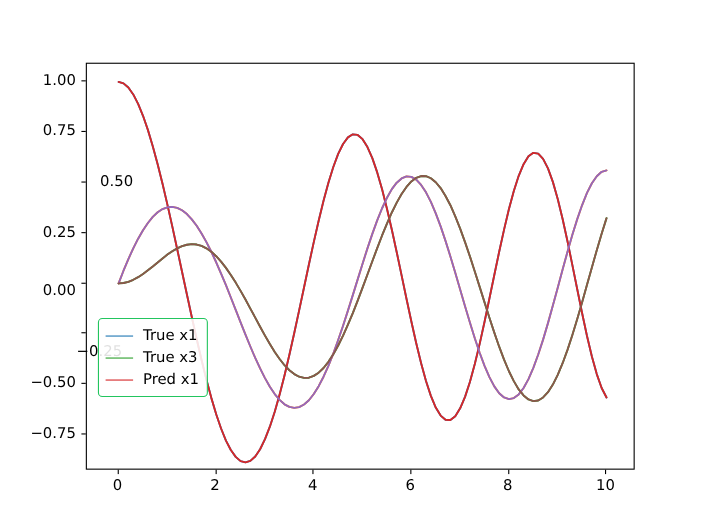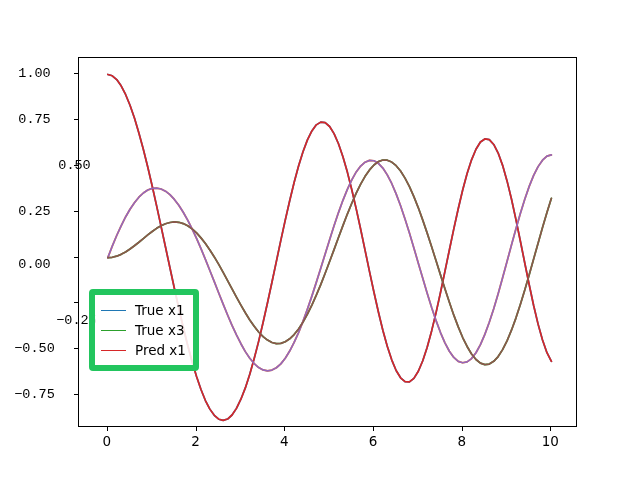--- a/index.html
+++ b/index.html
@@ -3,27 +3,27 @@
 <meta charset="utf-8">
 <style>
   html,body{margin:0;padding:0;}
   body{width:640px;height:480px;background:#ffffff;
        font-family:"DejaVu Sans","Liberation Sans",sans-serif;overflow:hidden;}
   #figure{position:relative;width:640px;height:480px;background:#ffffff;}
   #axes{position:absolute;left:78px;top:57px;width:499px;height:370px;
         border:1px solid #000000;box-sizing:border-box;background:transparent;}
   #plotsvg{position:absolute;left:0;top:0;width:499px;height:370px;display:block;}
   .tick-label{position:absolute;color:#000000;font-size:13.5px;white-space:nowrap;}
-  .ytick-label{text-align:center;transform:translateY(-50%);font-family:Liberation Mono, monospace;}
+  .ytick-label{text-align:right;transform:translateY(-50%);}
   .xtick-label{text-align:center;transform:translateX(-50%);}
   .tickmark{position:absolute;background:#000000;}
   .ytickmark{width:3.5px;height:1px;}
   .xtickmark{height:3.5px;width:1px;}
   #legend{position:absolute;left:89px;top:289px;
-          border:6px solid #22c55e;border-radius:4px;background:rgba(255,255,255,0.88);
+          border:1px solid #22c55e;border-radius:4px;background:rgba(255,255,255,0.88);
           padding:5px 7px 5px 6px;box-sizing:border-box;}
   .legend-row{display:flex;align-items:center;height:20px;}
   .legend-swatch{width:25px;height:0;border-top-width:1.6px;border-top-style:solid;
                  margin-right:9px;flex:none;}
   .legend-text{font-size:13.5px;color:#000000;white-space:nowrap;line-height:20px;}
 </style>
 </head>
 <body>
 
 <div id="figure">
@@ -35,21 +35,21 @@
         <polyline points="28.83,199.65 33.27,199.29 37.70,198.19 42.14,196.36 46.57,193.98 51.01,191.04 55.44,187.75 59.88,184.27 64.32,180.60 68.75,176.94 73.19,173.46 77.62,170.35 82.06,167.78 86.49,165.77 90.93,164.49 95.36,163.94 99.80,164.30 104.24,165.58 108.67,167.78 113.11,170.90 117.54,174.93 121.98,179.87 126.41,185.55 130.85,191.96 135.28,198.92 139.72,206.43 144.16,214.31 148.59,222.55 153.03,230.79 157.46,239.03 161.90,247.09 166.33,254.79 170.77,261.93 175.20,268.34 179.64,274.02 184.08,278.60 188.51,282.08 192.95,284.46 197.38,285.56 201.82,285.38 206.25,283.73 210.69,280.80 215.12,276.58 219.56,270.91 224.00,264.13 228.43,256.07 232.87,247.09 237.30,237.20 241.74,226.58 246.17,215.22 250.61,203.50 255.04,191.59 259.48,179.50 263.92,167.60 268.35,156.06 272.79,145.25 277.22,135.18 281.66,126.20 286.09,118.33 290.53,111.92 294.96,106.97 299.40,103.67 303.84,102.02 308.27,102.21 312.71,104.04 317.14,107.70 321.58,113.01 326.01,120.16 330.45,128.58 334.88,138.66 339.32,149.83 343.76,162.10 348.19,175.11 352.63,188.85 357.06,202.77 361.50,216.87 365.93,230.79 370.37,244.35 374.80,257.17 379.24,268.89 383.68,279.51 388.11,288.49 392.55,296.00 396.98,301.50 401.42,305.16 405.85,306.62 410.29,306.07 414.72,303.33 419.16,298.56 423.60,291.60 428.03,282.81 432.47,272.19 436.90,260.10 441.34,246.54 445.77,232.07 450.21,216.69 454.64,200.94 459.08,185.18 463.52,169.43 467.95,154.41 472.39,140.31" fill="none" stroke="#2ca02c" stroke-width="1.7" stroke-linecap="round" stroke-linejoin="round"></polyline>
         <polyline points="28.83,16.49 33.27,17.77 37.70,21.61 42.14,27.84 46.57,36.45 51.01,47.26 55.44,60.08 59.88,74.92 64.32,91.22 68.75,108.99 73.19,128.03 77.62,147.82 82.06,168.33 86.49,189.03 90.93,209.73 95.36,230.24 99.80,250.21 104.24,269.26 108.67,287.21 113.11,303.69 117.54,318.53 121.98,331.53 126.41,342.52 130.85,351.13 135.28,357.36 139.72,361.21 144.16,362.31 148.59,361.02 153.03,357.00 157.46,350.40 161.90,341.24 166.33,329.89 170.77,316.33 175.20,300.58 179.64,283.36 184.08,264.50 188.51,244.71 192.95,224.20 197.38,203.32 201.82,182.44 206.25,162.10 210.69,142.69 215.12,124.55 219.56,108.07 224.00,93.78 228.43,81.88 232.87,72.90 237.30,66.86 241.74,64.11 246.17,64.66 250.61,68.50 255.04,75.65 259.48,85.72 263.92,98.73 268.35,114.11 272.79,131.70 277.22,150.93 281.66,171.26 286.09,192.33 290.53,213.57 294.96,234.27 299.40,254.05 303.84,272.19 308.27,288.31 312.71,301.86 317.14,312.49 321.58,319.81 326.01,323.66 330.45,323.84 334.88,320.36 339.32,313.22 343.76,302.78 348.19,289.22 352.63,272.92 357.06,254.60 361.50,234.46 365.93,213.39 370.37,191.96 374.80,170.90 379.24,150.75 383.68,132.06 388.11,115.58 392.55,101.84 396.98,91.22 401.42,84.07 405.85,80.96 410.29,81.69 414.72,86.46 419.16,95.06 423.60,107.34 428.03,122.91 432.47,141.04 436.90,161.37 441.34,182.99 445.77,204.97 450.21,226.76 454.64,247.46 459.08,266.14 463.52,282.08 467.95,294.72 472.39,303.33" fill="none" stroke="#d62728" stroke-width="1.7" stroke-linecap="round" stroke-linejoin="round"></polyline>
         <polyline points="28.83,199.65 33.27,188.11 37.70,177.49 42.14,167.78 46.57,158.99 51.01,151.30 55.44,144.70 59.88,139.21 64.32,135.00 68.75,132.06 73.19,130.42 77.62,130.05 82.06,130.97 86.49,133.16 90.93,136.64 95.36,141.41 99.80,147.27 104.24,154.23 108.67,162.10 113.11,170.90 117.54,180.42 121.98,190.68 126.41,201.30 130.85,212.48 135.28,223.65 139.72,235.00 144.16,246.18 148.59,256.99 153.03,267.43 157.46,276.95 161.90,285.74 166.33,293.62 170.77,300.21 175.20,305.52 179.64,309.55 184.08,311.94 188.51,312.85 192.95,312.12 197.38,309.74 201.82,305.89 206.25,300.21 210.69,293.07 215.12,284.46 219.56,274.57 224.00,263.40 228.43,251.12 232.87,238.12 237.30,224.38 241.74,210.28 246.17,195.99 250.61,181.70 255.04,167.78 259.48,154.59 263.92,142.32 268.35,131.33 272.79,121.81 277.22,113.93 281.66,108.07 286.09,104.22 290.53,102.39 294.96,102.76 299.40,105.32 303.84,110.08 308.27,116.86 312.71,125.47 317.14,135.91 321.58,147.82 326.01,161.00 330.45,175.11 334.88,189.95 339.32,205.15 343.76,220.35 348.19,235.19 352.63,249.48 357.06,262.66 361.50,274.57 365.93,284.83 370.37,293.25 374.80,299.48 379.24,303.33 383.68,304.79 388.11,303.88 392.55,300.58 396.98,294.72 401.42,286.66 405.85,276.40 410.29,264.31 414.72,250.76 419.16,235.74 423.60,219.80 428.03,203.50 432.47,187.01 436.90,170.90 441.34,155.51 445.77,141.22 450.21,128.40 454.64,117.41 459.08,108.62 463.52,102.21 467.95,98.18 472.39,96.90" fill="none" stroke="#9467bd" stroke-width="1.7" stroke-linecap="round" stroke-linejoin="round"></polyline>
         <polyline points="28.83,199.65 33.27,199.29 37.70,198.19 42.14,196.36 46.57,193.98 51.01,191.04 55.44,187.75 59.88,184.27 64.32,180.60 68.75,176.94 73.19,173.46 77.62,170.35 82.06,167.78 86.49,165.77 90.93,164.49 95.36,163.94 99.80,164.30 104.24,165.58 108.67,167.78 113.11,170.90 117.54,174.93 121.98,179.87 126.41,185.55 130.85,191.96 135.28,198.92 139.72,206.43 144.16,214.31 148.59,222.55 153.03,230.79 157.46,239.03 161.90,247.09 166.33,254.79 170.77,261.93 175.20,268.34 179.64,274.02 184.08,278.60 188.51,282.08 192.95,284.46 197.38,285.56 201.82,285.38 206.25,283.73 210.69,280.80 215.12,276.58 219.56,270.91 224.00,264.13 228.43,256.07 232.87,247.09 237.30,237.20 241.74,226.58 246.17,215.22 250.61,203.50 255.04,191.59 259.48,179.50 263.92,167.60 268.35,156.06 272.79,145.25 277.22,135.18 281.66,126.20 286.09,118.33 290.53,111.92 294.96,106.97 299.40,103.67 303.84,102.02 308.27,102.21 312.71,104.04 317.14,107.70 321.58,113.01 326.01,120.16 330.45,128.58 334.88,138.66 339.32,149.83 343.76,162.10 348.19,175.11 352.63,188.85 357.06,202.77 361.50,216.87 365.93,230.79 370.37,244.35 374.80,257.17 379.24,268.89 383.68,279.51 388.11,288.49 392.55,296.00 396.98,301.50 401.42,305.16 405.85,306.62 410.29,306.07 414.72,303.33 419.16,298.56 423.60,291.60 428.03,282.81 432.47,272.19 436.90,260.10 441.34,246.54 445.77,232.07 450.21,216.69 454.64,200.94 459.08,185.18 463.52,169.43 467.95,154.41 472.39,140.31" fill="none" stroke="#8c564b" stroke-width="1.7" stroke-linecap="round" stroke-linejoin="round"></polyline>
       </svg>
   </div>
 
   <div id="ytick-labels">
       <div class="tick-label ytick-label" style="left: 0px; width: 69px; top: 73.4851px;">1.00</div>
       <div class="tick-label ytick-label" style="left: 0px; width: 69px; top: 119.277px;">0.75</div>
-      <div class="tick-label ytick-label" style="left: 0px; width: 69px; top: 165.069px; padding-left: 40px;">0.50</div>
+      <div class="tick-label ytick-label" style="left: 12px; width: 69px; top: 165.069px; padding-left: 40px;">0.50</div>
       <div class="tick-label ytick-label" style="left: 0px; width: 69px; top: 210.861px;">0.25</div>
       <div class="tick-label ytick-label" style="left: 0px; width: 69px; top: 264px;">0.00</div>
       <div class="tick-label ytick-label" style="left: 0px; width: 69px; top: 320px; margin-left: 42px;">−0.25</div>
       <div class="tick-label ytick-label" style="left: 0px; width: 69px; top: 348.238px;">−0.50</div>
       <div class="tick-label ytick-label" style="left: 0px; width: 69px; top: 394.03px;">−0.75</div>
     </div>
   <div id="xtick-labels">
       <div class="tick-label xtick-label" style="left: 106.831px; top: 433px;">0</div>
       <div class="tick-label xtick-label" style="left: 195.542px; top: 433px;">2</div>
       <div class="tick-label xtick-label" style="left: 284.253px; top: 433px;">4</div>

